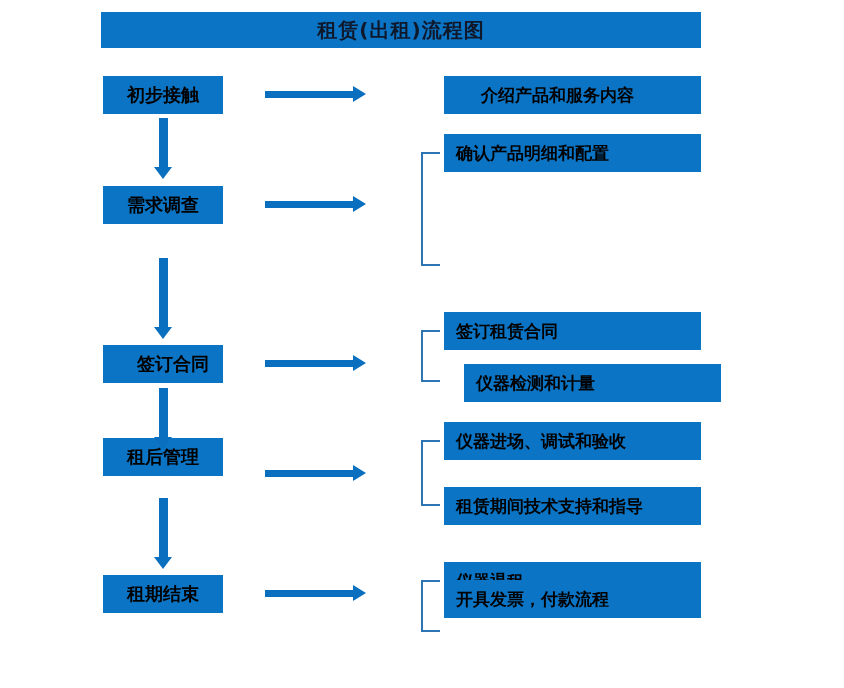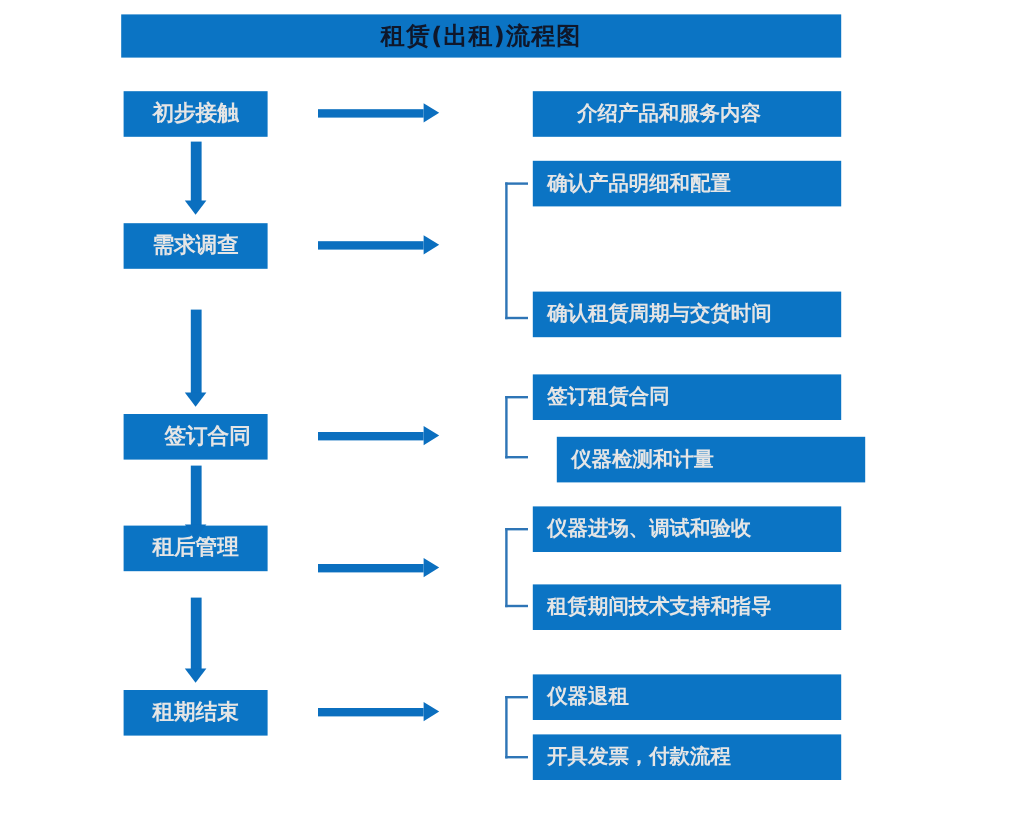--- a/index.html
+++ b/index.html
@@ -36,21 +36,21 @@
     font-weight: bold;
     line-height: 36px;
     text-align: center;
     letter-spacing: 1px;
   }
 
   
   .box {
     position: absolute;
     background: #0B74C4;
-    color: #e5e5e5;
+    color: #000000;
     font-weight: bold;
     box-sizing: border-box;
     white-space: nowrap;
     overflow: hidden;
   }
   .stage-box {
     left: 103px;
     width: 120px;
     height: 38px;
     line-height: 38px;
@@ -142,24 +142,23 @@
   <div class="h-arrow" style="top:590px;"></div>
 
   <div class="bracket" style="top:152px; height:114px;"></div>
   <div class="bracket" style="top:330px; height:52px;"></div>
   <div class="bracket" style="top:440px; height:66px;"></div>
   <div class="bracket" style="top:580px; height:52px;"></div>
 
   <div class="box detail-box" style="top:76px;padding-left:37px;">介绍产品和服务内容</div>
 
   <div class="box detail-box" style="top:134px;">确认产品明细和配置</div>
-  <div class="box detail-box" style="top:243px;">确认租赁周期与交货时间</div>
 
   <div class="box detail-box" style="top:312px;">签订租赁合同</div>
   <div class="box detail-box" style="top:364px;margin-left:20px;">仪器检测和计量</div>
 
   <div class="box detail-box" style="top:422px;">仪器进场、调试和验收</div>
   <div class="box detail-box" style="top:487px;">租赁期间技术支持和指导</div>
 
   <div class="box detail-box" style="top:562px;">仪器退租</div>
-  <div class="box detail-box" style="top:612px;">开具发票，付款流程</div>
+  <div class="box detail-box" style="top:580px;">开具发票，付款流程</div>
 
 </div>
 
 </body></html>

